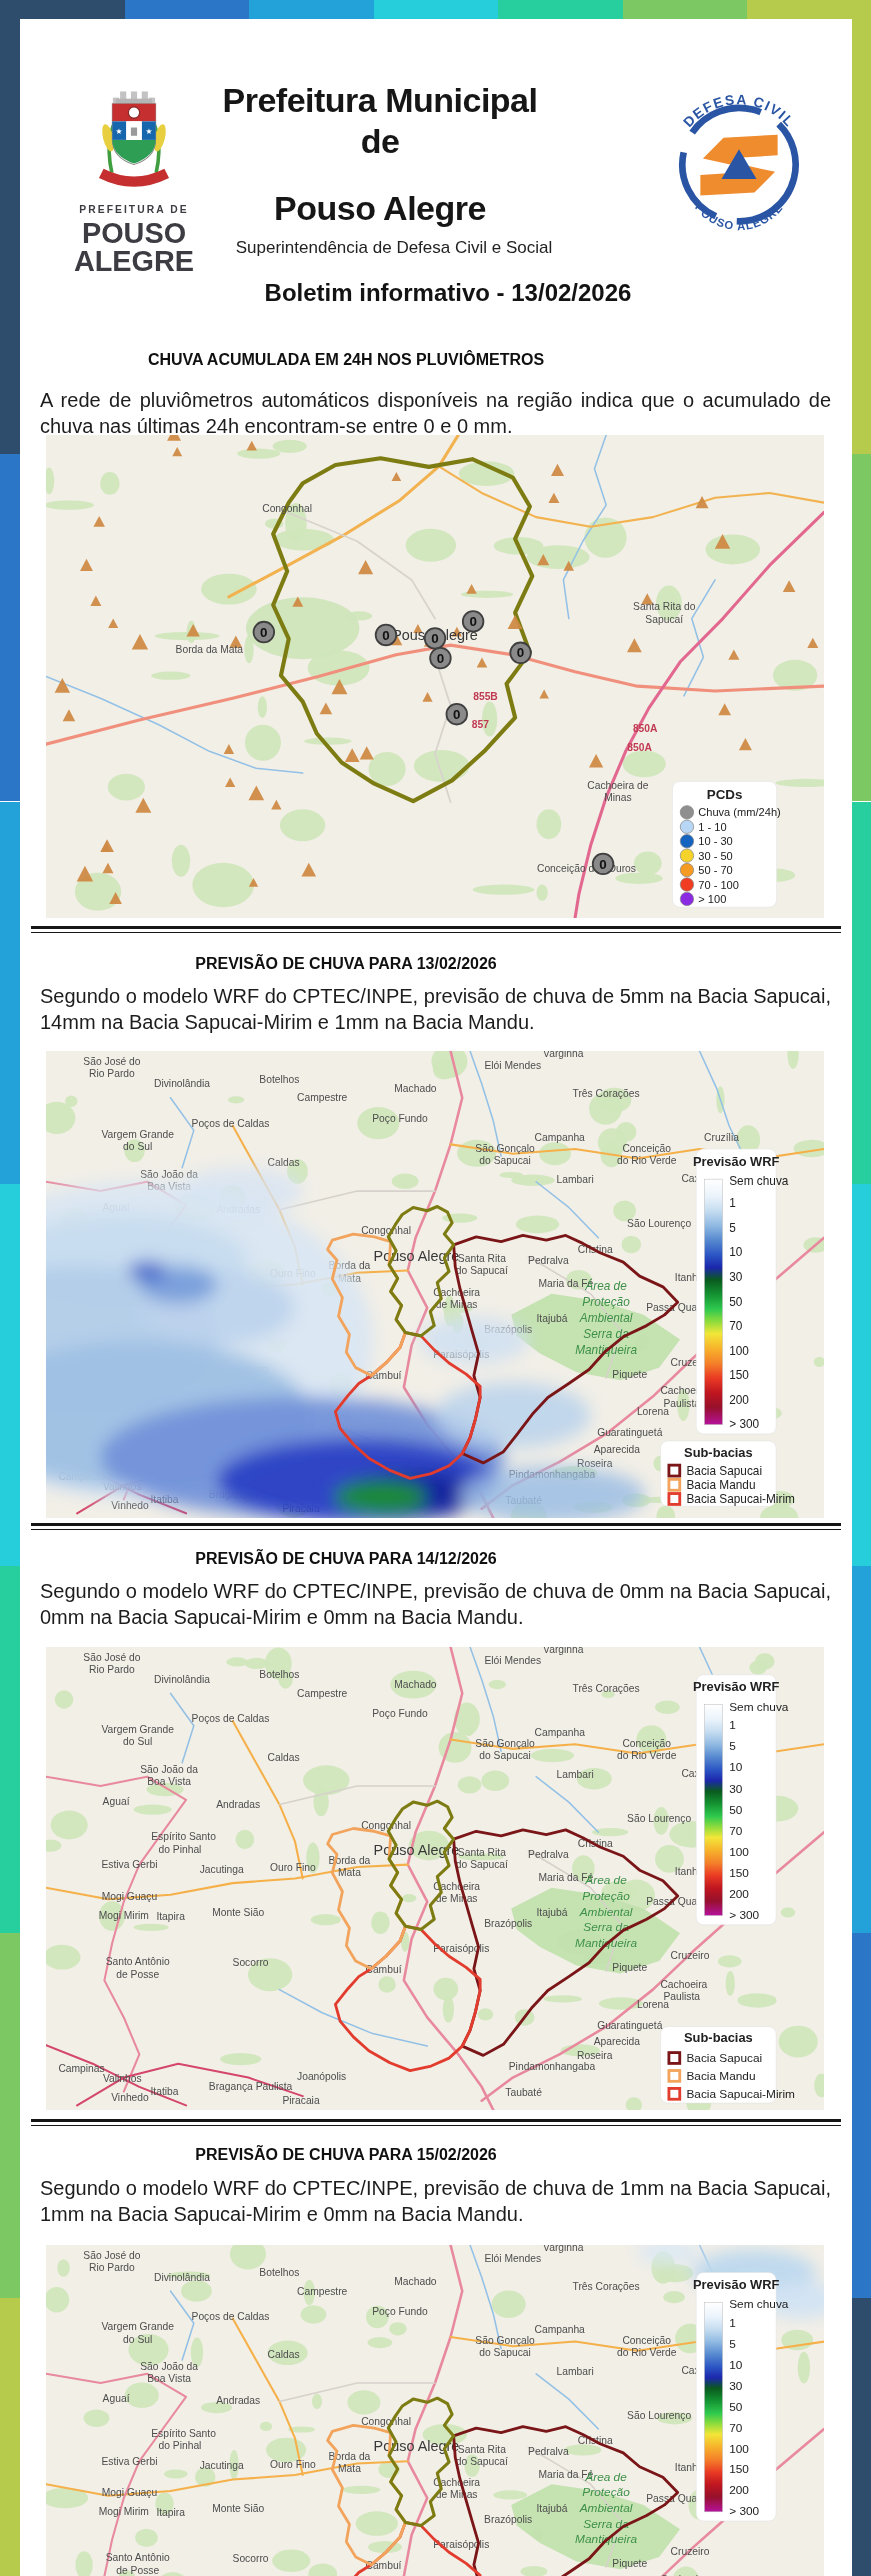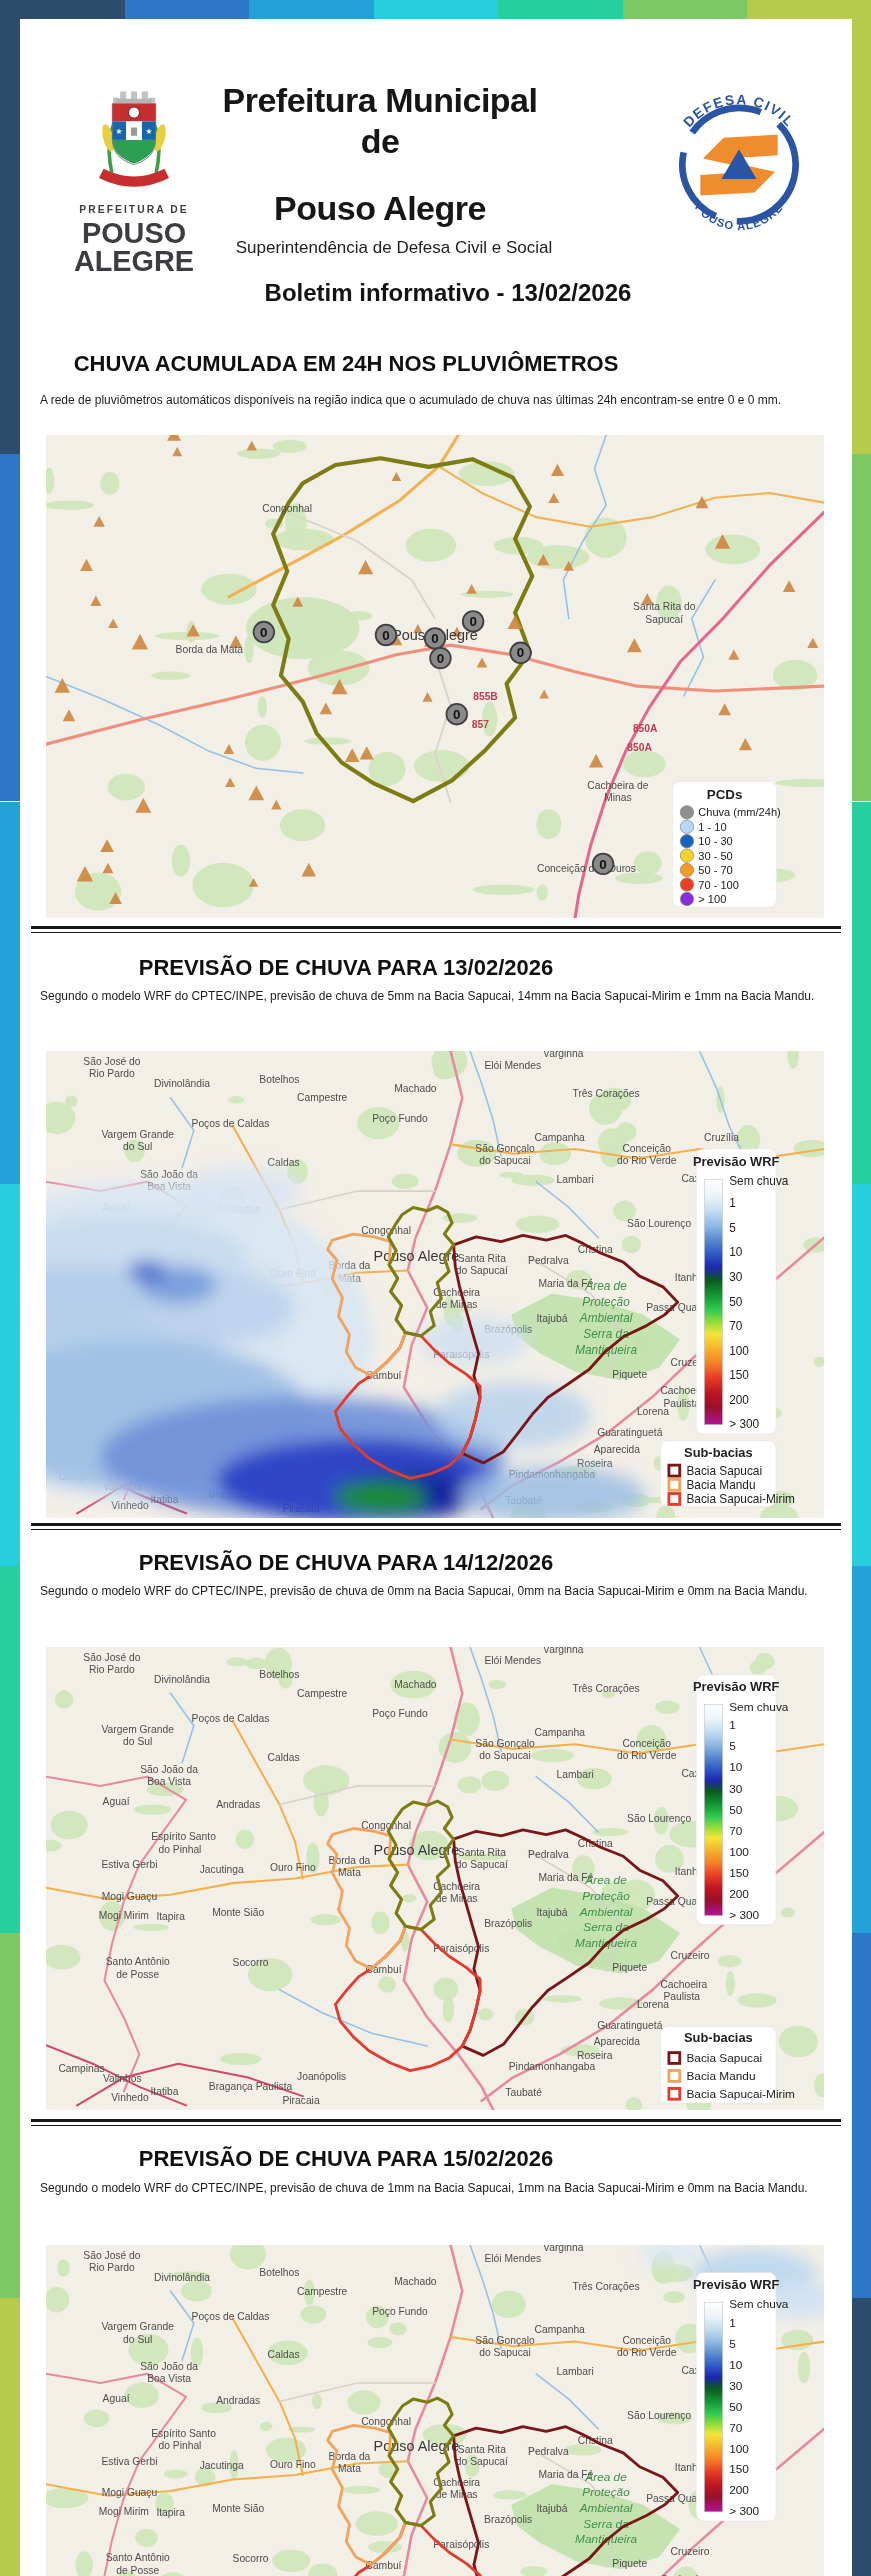--- a/index.html
+++ b/index.html
@@ -3,22 +3,22 @@
 <meta charset="utf-8">
 <style>
   html,body{margin:0;padding:0;background:#ffffff;}
   body{font-family:"Liberation Sans", sans-serif;}
   .page{position:relative;width:872px;height:2868px;background:#ffffff;overflow:hidden;}
   .abs{position:absolute;}
   .seg{position:absolute;}
   .hdr-title{left:0;width:760px;text-align:center;font-weight:700;font-size:34px;color:#161616;letter-spacing:-0.5px;}
   #subtitle{left:0;width:788px;text-align:center;font-size:17px;color:#222;}
   #bulletin{left:0;width:872px;text-align:center;font-weight:700;font-size:24px;color:#131313;}
-  .sec-title{left:0;width:692px;text-align:center;font-weight:700;font-size:22px;color:#101010;}
-  .sec-para{left:40px;width:791px;font-size:12px;line-height:26px;color:#1d1d1d;text-align:justify;}
+  .sec-title{left:0;width:692px;text-align:center;font-weight:700;font-size:16px;color:#101010;}
+  .sec-para{left:40px;width:791px;font-size:20px;line-height:26px;color:#1d1d1d;text-align:justify;}
   .rule{left:31px;width:810px;height:2.6px;border-top:3.6px solid #161616;border-bottom:1.5px solid #161616;}
   svg{display:block;font-family:"Liberation Sans", sans-serif;}
 </style>
 </head>
 <body>
 
 <div class="page">
 
   <div id="frame">
       <div class="seg" style="left: 0px; top: 0px; width: 125px; height: 18.5px; background: rgb(46, 77, 109);"></div>

